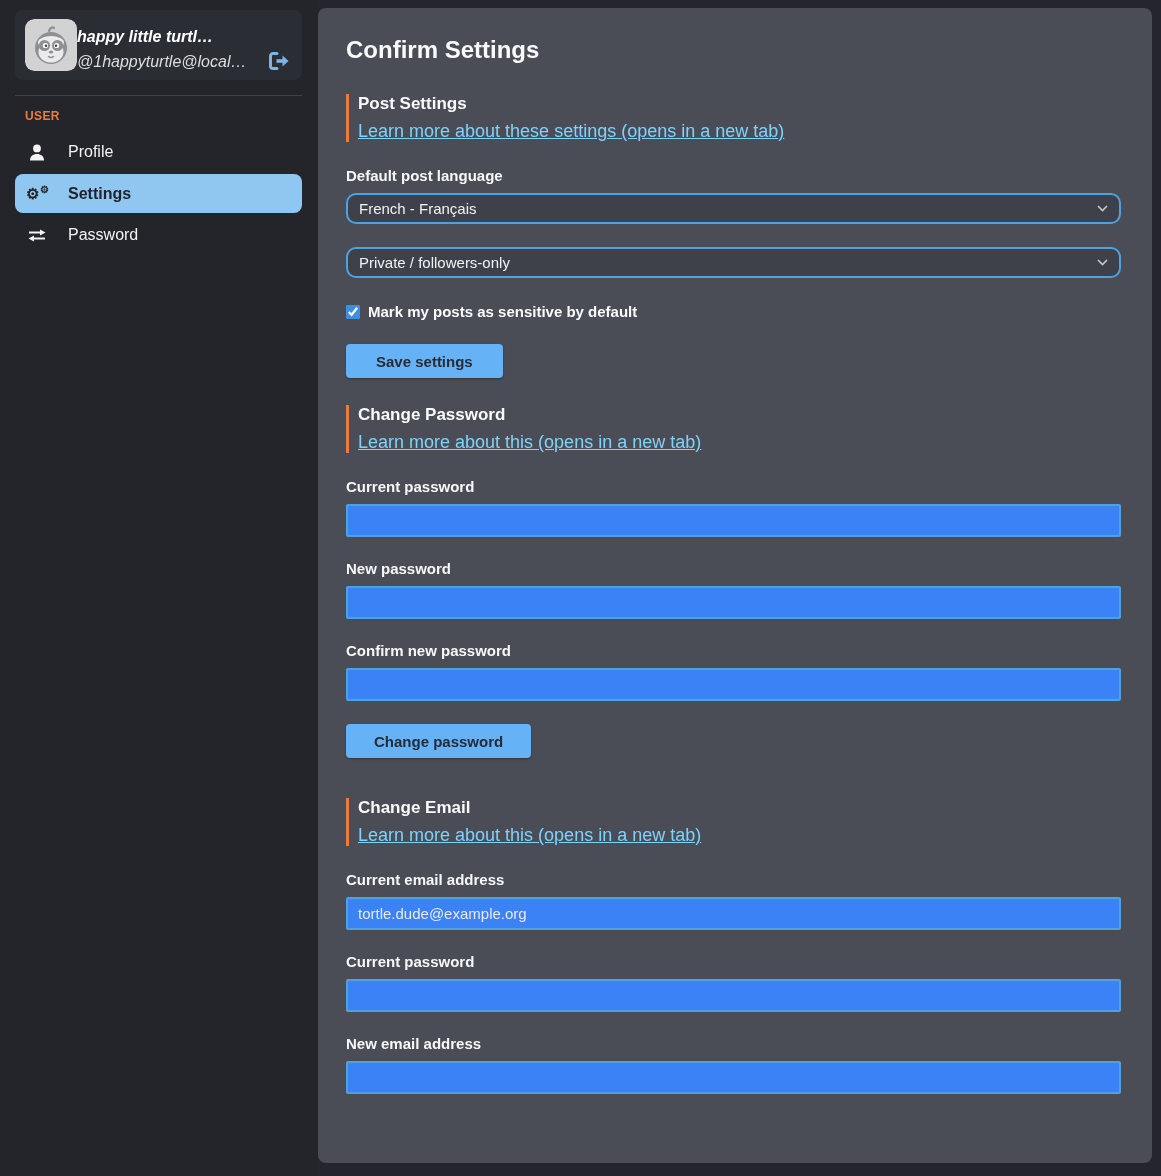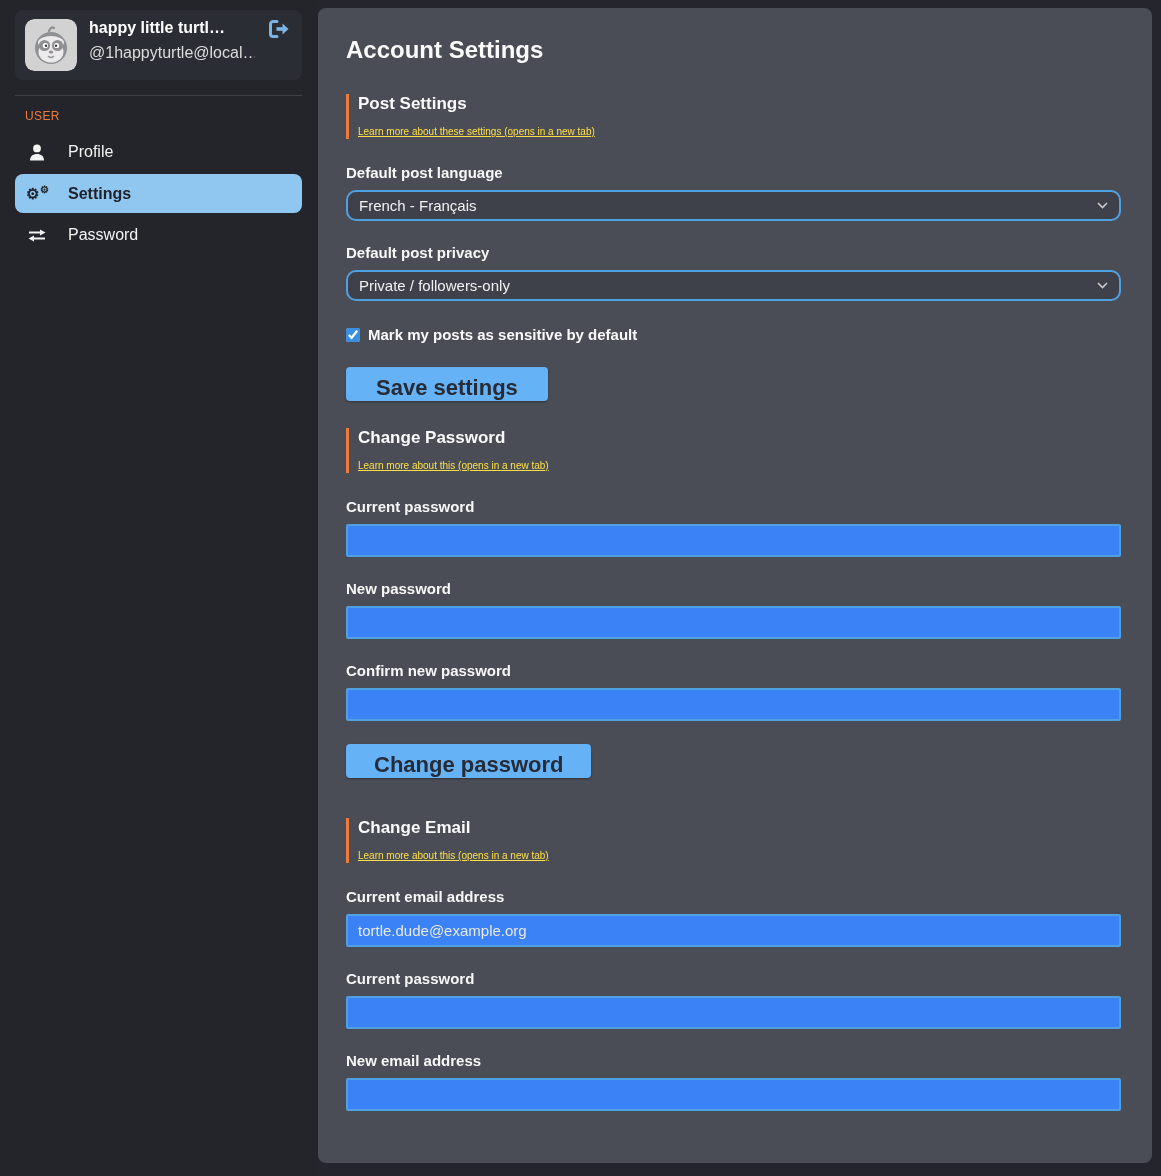--- a/index.html
+++ b/index.html
@@ -10,34 +10,34 @@
     font-family: "Liberation Sans", sans-serif;
     color: #fafafa;
     overflow: hidden;
   }
   .layout { display:flex; width:1161px; height:1176px; }
 
   
   .sidebar { width:318px; flex-shrink:0; padding:10px 16px 0 15px; background:#24252b; }
   .user-card {
     background:#2b2d35; border-radius:8px;
-    display:flex; align-items:flex-start; gap:12px;
-    padding:9px 11px 9px 10px; height:70px;
+    display:flex; align-items:flex-end; gap:0;
+    padding:9px 11px 9px 10px; height:70px;font-style:italic;
   }
   .avatar { width:52px; height:52px; border-radius:9px; flex-shrink:0; }
   .user-names { flex:1; min-width:0; }
   .display-name { font-weight:bold; font-size:16px; color:#ffffff;
     white-space:nowrap; overflow:hidden; text-overflow:clip; }
   .handle { font-size:16px; color:#dcdcdc; margin-top:7px;
     white-space:nowrap; overflow:hidden; }
   .logout-btn { background:none; border:none; padding:0; cursor:pointer; flex-shrink:0;
     display:flex; align-items:center; }
   .sidebar-divider { border:none; border-top:1px solid #3e4048; margin:15px 0 13px 0; }
   .nav-section-label {
-    color:#ed7c3c; font-size:12px; font-weight:normal; letter-spacing:.4px;
+    color:#ed7c3c; font-size:12px; font-weight:bold; letter-spacing:.4px;
     margin:0 0 10px 10px;
   }
   .nav-item {
     display:flex; align-items:center; gap:22px;
     padding:10px 12px; border-radius:8px;
     font-size:16px; color:#f3f3f3; cursor:pointer; margin-bottom:3px;
   }
   .nav-item .nav-icon { width:19px; display:flex; justify-content:center; align-items:center; }
   .nav-item.active { background:#8fc7f1; color:#21232b; font-weight:bold; }
   .cogs { position:relative; width:19px; height:19px; font-size:15px; line-height:19px; }
@@ -47,21 +47,21 @@
   
   .panel {
     flex:1; margin:8px 9px 13px 0;
     background:#4b4d56; border-radius:8px;
     padding:28px 31px 30px 28px;
   }
   .panel-title { font-size:24px; font-weight:bold; margin:0 0 30px 0; color:#fafafa; }
 
   .section-header { border-left:3px solid #ee7b3e; padding-left:9px; margin:0 0 25px 0; }
   .section-title { font-size:17px; font-weight:bold; margin:0 0 7px 0; }
-  .section-link { font-size:10px; color:#fde047; text-decoration:underline; cursor:pointer;margin-top:16px; }
+  .section-link { font-size:18px; color:#7dd3fc; text-decoration:underline; cursor:pointer;margin-top:16px; }
 
   .field { margin-bottom:23px; }
   .field-label { display:block; font-size:15px; font-weight:bold; margin-bottom:9px; color:#f7f7f7; }
 
   .select-box {
     width:775px; height:31px;
     border:2px solid #4fa2e2; border-radius:10px;
     background:#3e404a; color:#f2f2f2;
     display:flex; align-items:center; justify-content:space-between;
     padding:0 11px; font-size:15px; cursor:pointer;
@@ -74,21 +74,21 @@
     font-family:"Liberation Sans", sans-serif;
     outline:none; display:block;
   }
   .checkbox-row { display:flex; align-items:center; gap:8px; margin:25px 0 24px 0; }
   .checkbox-row input { width:14px; height:14px; accent-color:#3b8fe0; margin:0; cursor:pointer; }
   .checkbox-row label { font-size:15px; font-weight:bold; cursor:pointer; }
 
   .btn {
     background:#66b2f7; color:#272b35;
     border:none; border-radius:4px;
-    font-size:22px; font-weight:bold;
+    font-size:15px; font-weight:bold;
     font-family:"Liberation Sans", sans-serif;
     padding:8px 30px; height:34px; cursor:pointer;
     box-shadow:0 1px 2px rgba(0,0,0,.35);
   }
   .btn.wide { padding:8px 28px; }
   .section-gap { height:27px; }
   .form-gap { height:13px; }
 </style>
 </head>
 <body>
@@ -158,40 +158,39 @@
           <line x1="5" y1="9.5" x2="17" y2="9.5" stroke="#f3f3f3" stroke-width="2"></line>
           <path d="M6 6.5 L0.5 9.5 L6 12.5 Z" fill="#f3f3f3"></path>
         </svg>
       </span>
       <span>Password</span>
     </div>
   </nav>
 
   <main class="panel">
 
-    <h1 class="panel-title">Account Settings</h1>
+    <h1 class="panel-title">Confirm Settings</h1>
 
     <section>
       <div class="section-header">
         <div class="section-title">Post Settings</div>
         <a class="section-link">Learn more about these settings (opens in a new tab)</a>
       </div>
 
       <div class="field">
         <span class="field-label">Default post language</span>
         <div class="select-box">
           <span>French - Français</span>
           <svg width="11" height="7" viewBox="0 0 11 7">
             <polyline points="1,1 5.5,5.5 10,1" fill="none" stroke="#c9c9c9" stroke-width="1.6"></polyline>
           </svg>
         </div>
       </div>
 
       <div class="field">
-        <span class="field-label">Default post privacy</span>
         <div class="select-box">
           <span>Private / followers-only</span>
           <svg width="11" height="7" viewBox="0 0 11 7">
             <polyline points="1,1 5.5,5.5 10,1" fill="none" stroke="#c9c9c9" stroke-width="1.6"></polyline>
           </svg>
         </div>
       </div>
 
 
       <div class="checkbox-row">

